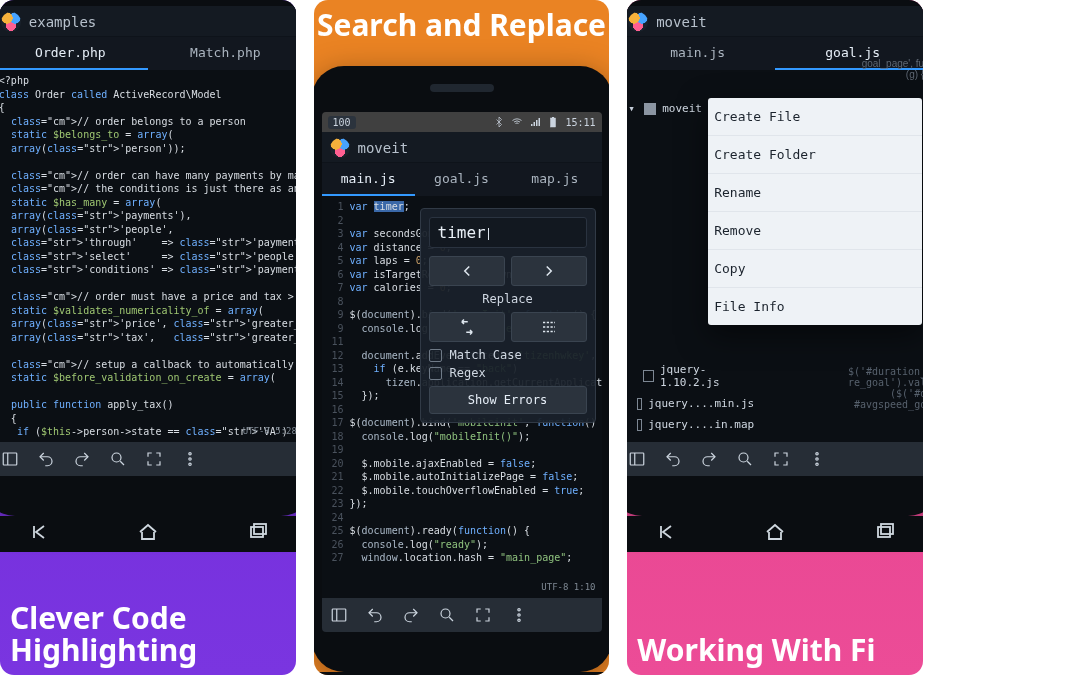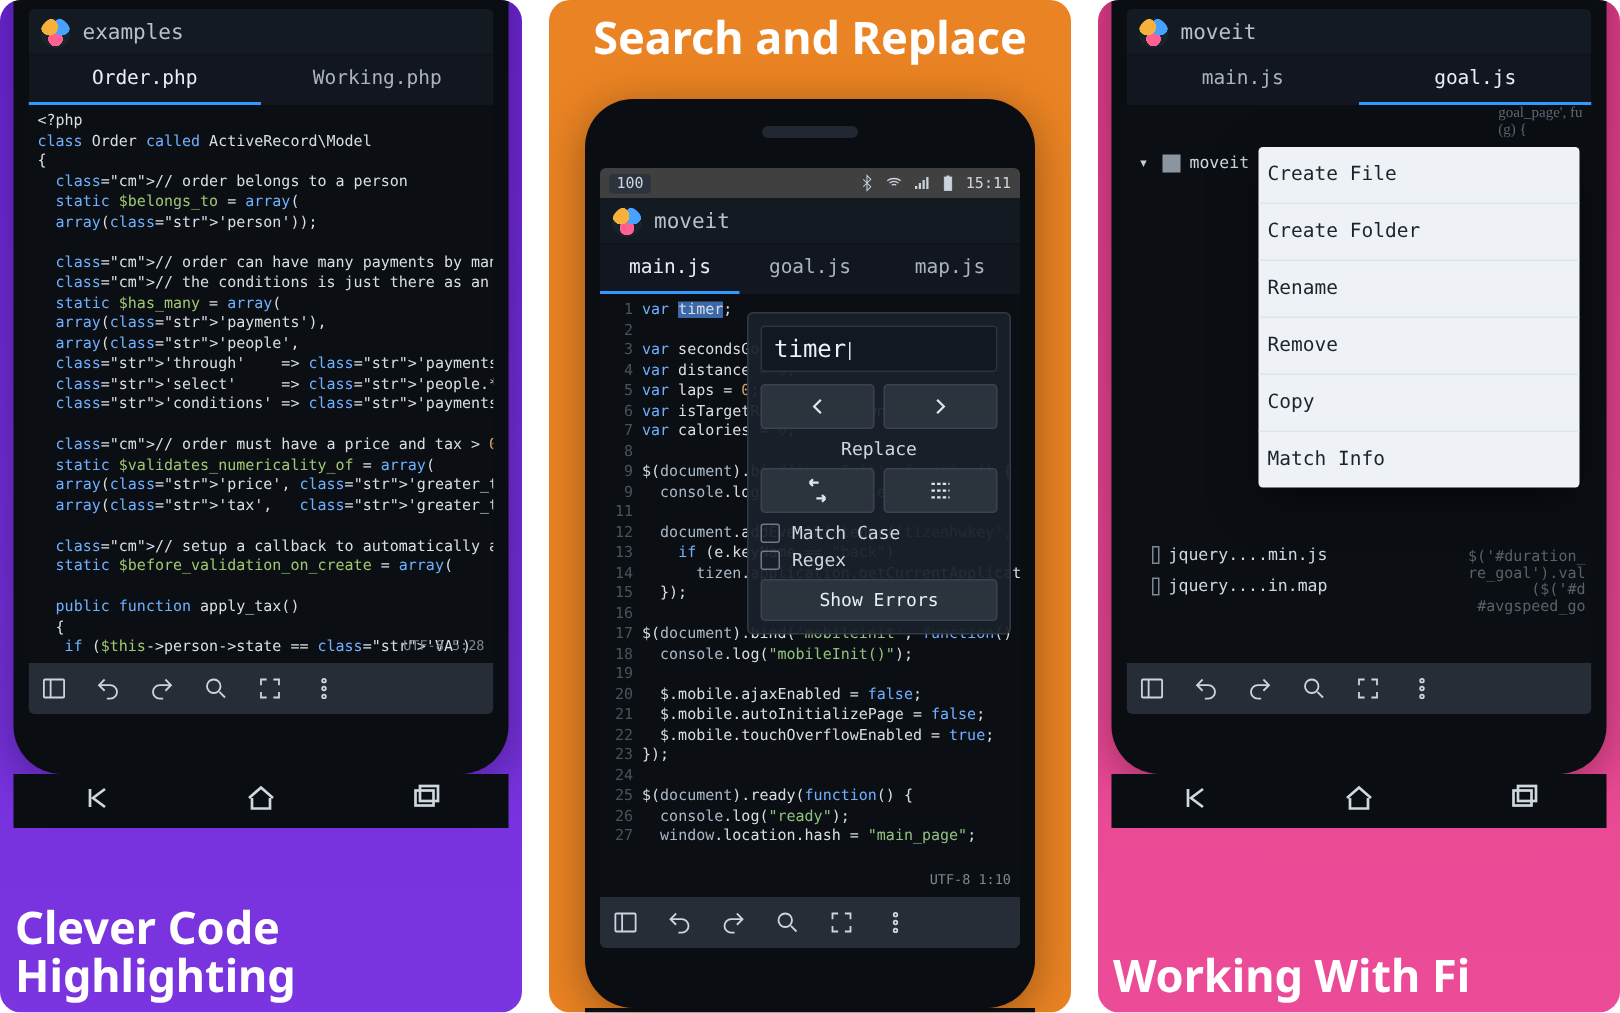--- a/index.html
+++ b/index.html
@@ -20,21 +20,21 @@
     --var:#b6d98f;
     --num:#d0a56b;
     --comment:#6a7580;
     --white:#ffffff;
     --toolbar:#262d36;
     --shade:#2b333d;
     --thin:#394350;
   }
   *{box-sizing:border-box}
   body{margin:0;background:#fff;font-family:-apple-system,system-ui,Segoe UI,Roboto,Helvetica,Arial,sans-serif;color:var(--text)}
-  .stage{width:1080px;height:675px;display:flex;gap:18px;align-items:flex-start}
+  .stage{width:923px;height:675px;display:flex;gap:18px;align-items:flex-start}
   .card{position:relative;flex:1;height:675px;border-radius:14px;overflow:hidden}
   .card.purple{background:linear-gradient(180deg,#6e26d7,#7a35e0)}
   .card.orange{background:#ea8323}
   .card.pink{background:linear-gradient(180deg,#e23c89,#ec4c97)}
 
   .headline{color:#fff;font-weight:700;text-align:center}
   .headline.top{position:absolute;top:8px;left:0;right:0;font-size:30px;line-height:1.1}
   .headline.bottom{position:absolute;left:10px;right:10px;bottom:10px;font-size:30px;line-height:1.05;text-align:left}
   .headline.bottom.right{text-align:left}
 
@@ -117,21 +117,21 @@
   <div class="card purple">
     <div class="phone small" style="--screen-h:470px">
 
       <div class="screen">
         <div class="appbar">
           <span class="brandicon"></span>
           <span class="apptitle">examples</span>
         </div>
         <div class="tabs">
           <div class="tab active"><span>Order.php</span></div>
-          <div class="tab"><span>Working.php</span></div>
+          <div class="tab"><span>Match.php</span></div>
         </div>
         <div class="code" id="code-left">&lt;?php
 <span class="kw">class</span> Order <span class="kw">called</span> ActiveRecord\Model
 {
   <span <span="" class="kw">class</span>="cm"&gt;// order belongs to a person
   <span class="kw">static</span> <span class="var">$belongs_to</span> = <span class="kw">array</span>(
   <span class="kw">array</span>(<span <span="" class="kw">class</span>="str"&gt;'person'));
 
   <span <span="" class="kw">class</span>="cm"&gt;// order can have many payments by many peop
   <span <span="" class="kw">class</span>="cm"&gt;// the conditions is just there as an exampl
@@ -369,32 +369,37 @@
       <div class="screen">
         <div class="appbar">
           <span class="brandicon"></span>
           <span class="apptitle">moveit</span>
         </div>
         <div class="tabs">
           <div class="tab"><span>main.js</span></div>
           <div class="tab active"><span>goal.js</span></div>
         </div>
 
-        <div style="position:absolute;right:6px;top:64px;color:#5e6773;font-size:10px;text-align:left;font-family:Liberation Serif, serif">
+        <div style="position:absolute;right:6px;top:52px;color:#5e6773;font-size:10px;text-align:right;font-family:Liberation Sans, sans-serif">
           <div>goal_page', fu</div>
           <div>(g) {</div>
         </div>
 
         <div class="tree">
           <div class="row">
             <span class="chev">▾</span>
             <span class="ficon folder"></span>
             <span class="name">moveit</span>
           </div>
           <div style="height:240px"></div>
+          <div class="row">
+              <span class="chev"></span>
+              <span class="ficon"></span>
+              <span class="name">jquery-1.10.2.js</span>
+            </div>
           <div class="row">
               <span class="chev"></span>
               <span class="ficon"></span>
               <span class="name">jquery....min.js</span>
             </div>
           <div class="row">
               <span class="chev"></span>
               <span class="ficon"></span>
               <span class="name">jquery....in.map</span>
             </div>
@@ -406,21 +411,21 @@
           <div>($('#d</div>
           <div>#avgspeed_go</div>
         </div>
 
         <div class="ctxmenu">
           <div class="mi"><span>Create File</span></div>
           <div class="mi"><span>Create Folder</span></div>
           <div class="mi"><span>Rename</span></div>
           <div class="mi"><span>Remove</span></div>
           <div class="mi"><span>Copy</span></div>
-          <div class="mi"><span>Match Info</span></div>
+          <div class="mi"><span>File Info</span></div>
         </div>
 
         <div class="bottombar">
           <div class="tbicons">
             <span class="tbi">
                 <svg viewBox="0 0 24 24">
                   <rect x="3" y="4" width="18" height="16" rx="1"></rect>
                   <path d="M9 4v16"></path>
                 </svg>
               </span>

